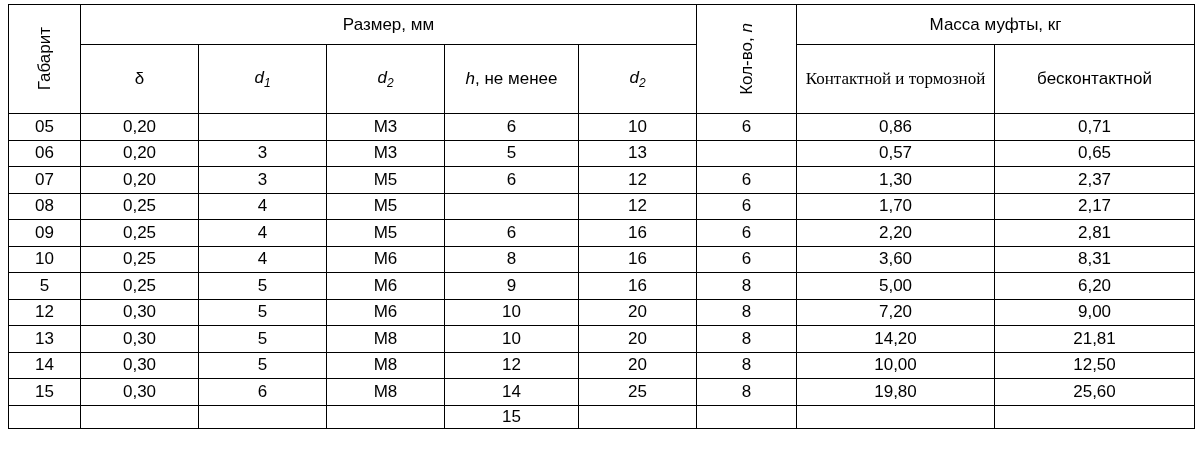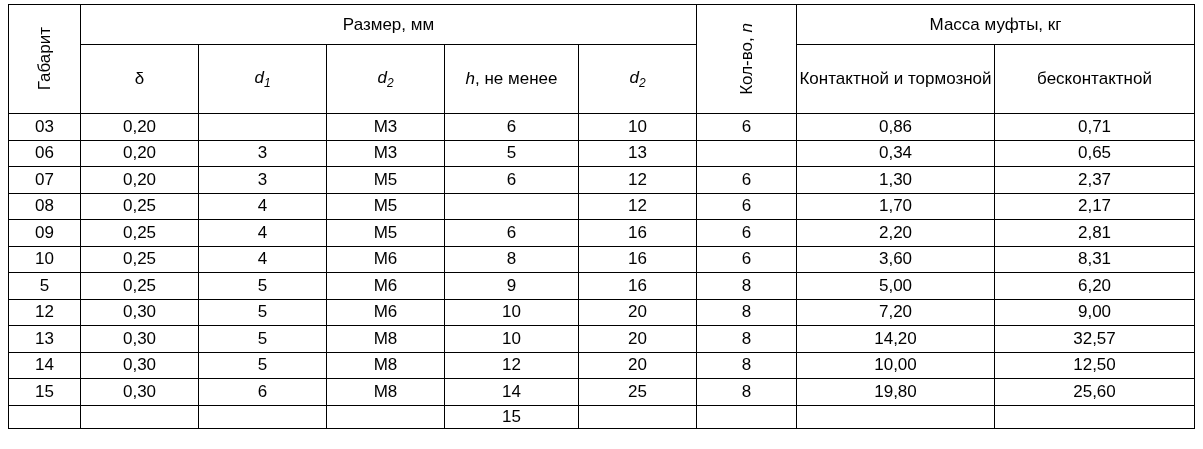--- a/index.html
+++ b/index.html
@@ -70,20 +70,21 @@
     justify-content: center;
   }
   .italic { font-style: italic; }
   .sub {
     font-size: 12px;
     vertical-align: sub;
     font-style: italic;
   }
   .two-line {
     line-height: 1.3;
+    font-family: Liberation Serif, serif;
   }
   
   tbody td {
     height: 25.5px;
     font-size: 17px;
   }
   td.small-num {
     font-size: 15px;
   }
   .pad-bottom td {
@@ -129,39 +130,39 @@
         <td><span class="italic">h</span>, не менее</td>
         <td><span class="italic">d</span><span class="sub">2</span></td>
         <td>
           <div class="two-line">Контактной и тормозной</div>
         </td>
         <td>бесконтактной</td>
       </tr>
     </thead>
     <tbody>
       <tr>
-        <td>03</td>
+        <td>05</td>
         <td>0,20</td>
         <td class="small-num"></td>
         <td>М3</td>
         <td>6</td>
         <td>10</td>
         <td class="small-num">6</td>
         <td>0,86</td>
         <td>0,71</td>
       </tr>
       <tr>
         <td>06</td>
         <td>0,20</td>
         <td class="small-num">3</td>
         <td>М3</td>
         <td>5</td>
         <td>13</td>
         <td class="small-num"></td>
-        <td>0,34</td>
+        <td>0,57</td>
         <td>0,65</td>
       </tr>
       <tr>
         <td>07</td>
         <td>0,20</td>
         <td class="small-num">3</td>
         <td>М5</td>
         <td>6</td>
         <td>12</td>
         <td class="small-num">6</td>
@@ -225,21 +226,21 @@
       </tr>
       <tr>
         <td>13</td>
         <td>0,30</td>
         <td class="small-num">5</td>
         <td>М8</td>
         <td>10</td>
         <td>20</td>
         <td class="small-num">8</td>
         <td>14,20</td>
-        <td>32,57</td>
+        <td>21,81</td>
       </tr>
       <tr>
         <td>14</td>
         <td>0,30</td>
         <td class="small-num">5</td>
         <td>М8</td>
         <td>12</td>
         <td>20</td>
         <td class="small-num">8</td>
         <td>10,00</td>

